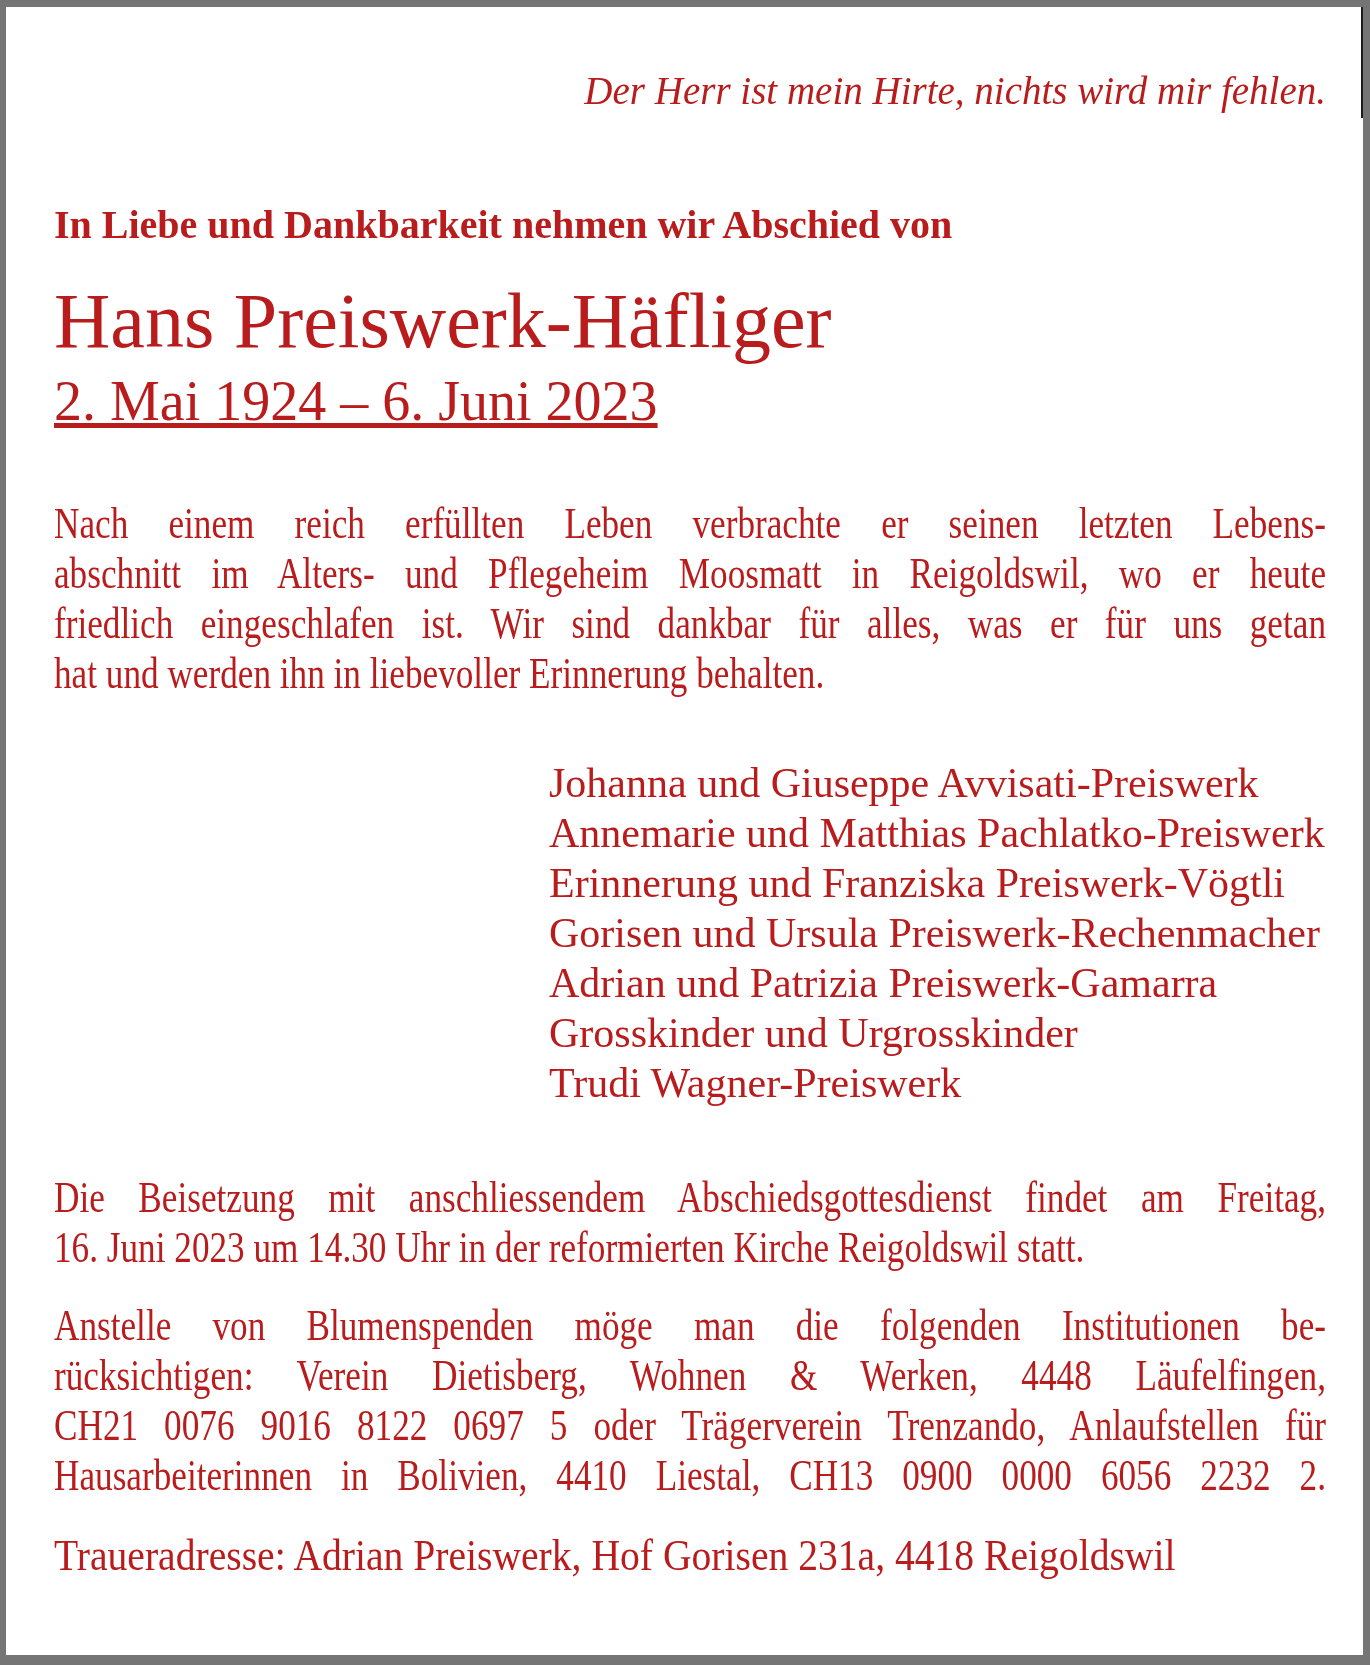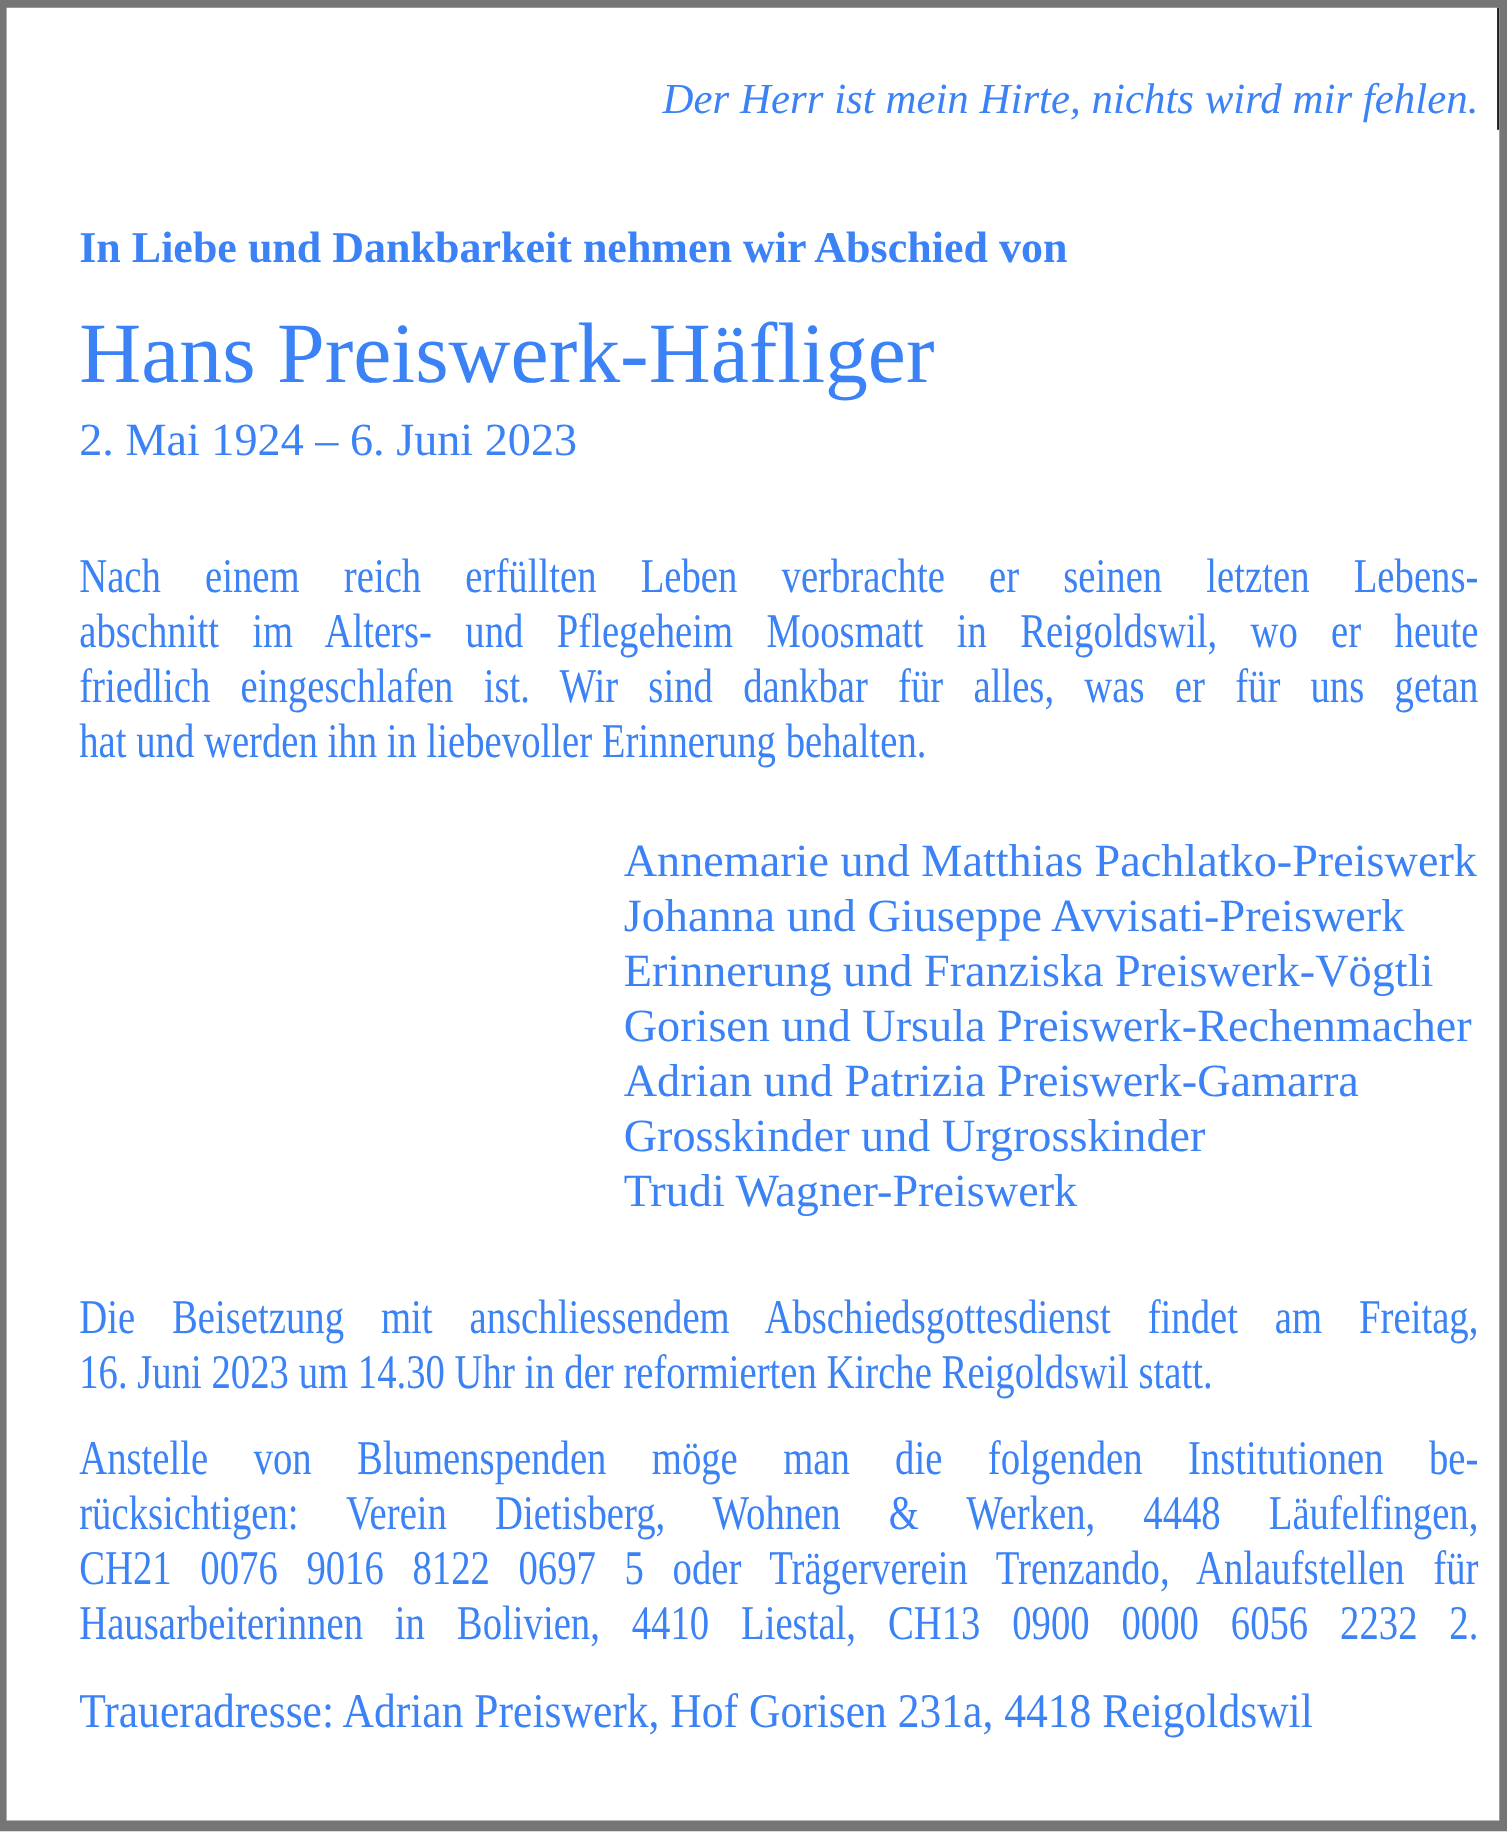--- a/index.html
+++ b/index.html
@@ -10,24 +10,24 @@
   .page {
     position: relative;
     width: 1370px;
     height: 1665px;
     box-sizing: border-box;
     background: #ffffff;
     border-top: 7px solid #757575;
     border-right: 7px solid #757575;
     border-bottom: 10px solid #757575;
     border-left: 6px solid #757575;
-    padding-left: 66px;
+    padding-left: 48px;
     overflow: hidden;
     font-family: "Liberation Serif", "DejaVu Serif", serif;
-    color: #3b82f6;
+    color: #b91c1c;
   }
   
   .accent-top {
     position: absolute;
     top: -7px; left: -6px;
     width: 430px; height: 3px;
     background: #161616;
   }
   .accent-top-right {
     position: absolute;
@@ -62,23 +62,24 @@
   .deceased {
     width: 1272px;
     margin-top: 29px;
     font-size: 78px;
     line-height: 84px;
     white-space: nowrap;
   }
   .dates {
     width: 1272px;
     margin-top: 13px;
-    font-size: 42px;
+    font-size: 56px;
     line-height: 50px;
     white-space: nowrap;
+    text-decoration: underline;
   }
 
   
   .bodyblock {
     width: 1590px;
     transform: scaleX(0.8);
     transform-origin: 0 0;
     font-size: 44px;
     line-height: 50px;
   }
@@ -127,22 +128,22 @@
   <div class="dates">2. Mai 1924 – 6. Juni 2023</div>
 
   <div class="bodyblock m-para">
     <div class="jl">Nach einem reich erfüllten Leben verbrachte er seinen letzten Lebens-</div>
     <div class="jl">abschnitt im Alters- und Pflegeheim Moosmatt in Reigoldswil, wo er heute</div>
     <div class="jl">friedlich eingeschlafen ist. Wir sind dankbar für alles, was er für uns getan</div>
     <div class="ll">hat und werden ihn in liebevoller Erinnerung behalten.</div>
   </div>
 
   <div class="mourners m-mourn">
+    <div>Johanna und Giuseppe Avvisati-Preiswerk</div>
     <div>Annemarie und Matthias Pachlatko-Preiswerk</div>
-    <div>Johanna und Giuseppe Avvisati-Preiswerk</div>
     <div>Erinnerung und Franziska Preiswerk-Vögtli</div>
     <div>Gorisen und Ursula Preiswerk-Rechenmacher</div>
     <div>Adrian und Patrizia Preiswerk-Gamarra</div>
     <div>Grosskinder und Urgrosskinder</div>
     <div>Trudi Wagner-Preiswerk</div>
   </div>
 
   <div class="bodyblock m-funeral">
     <div class="jl">Die Beisetzung mit anschliessendem Abschiedsgottesdienst findet am Freitag,</div>
     <div class="ll">16. Juni 2023 um 14.30 Uhr in der reformierten Kirche Reigoldswil statt.</div>

